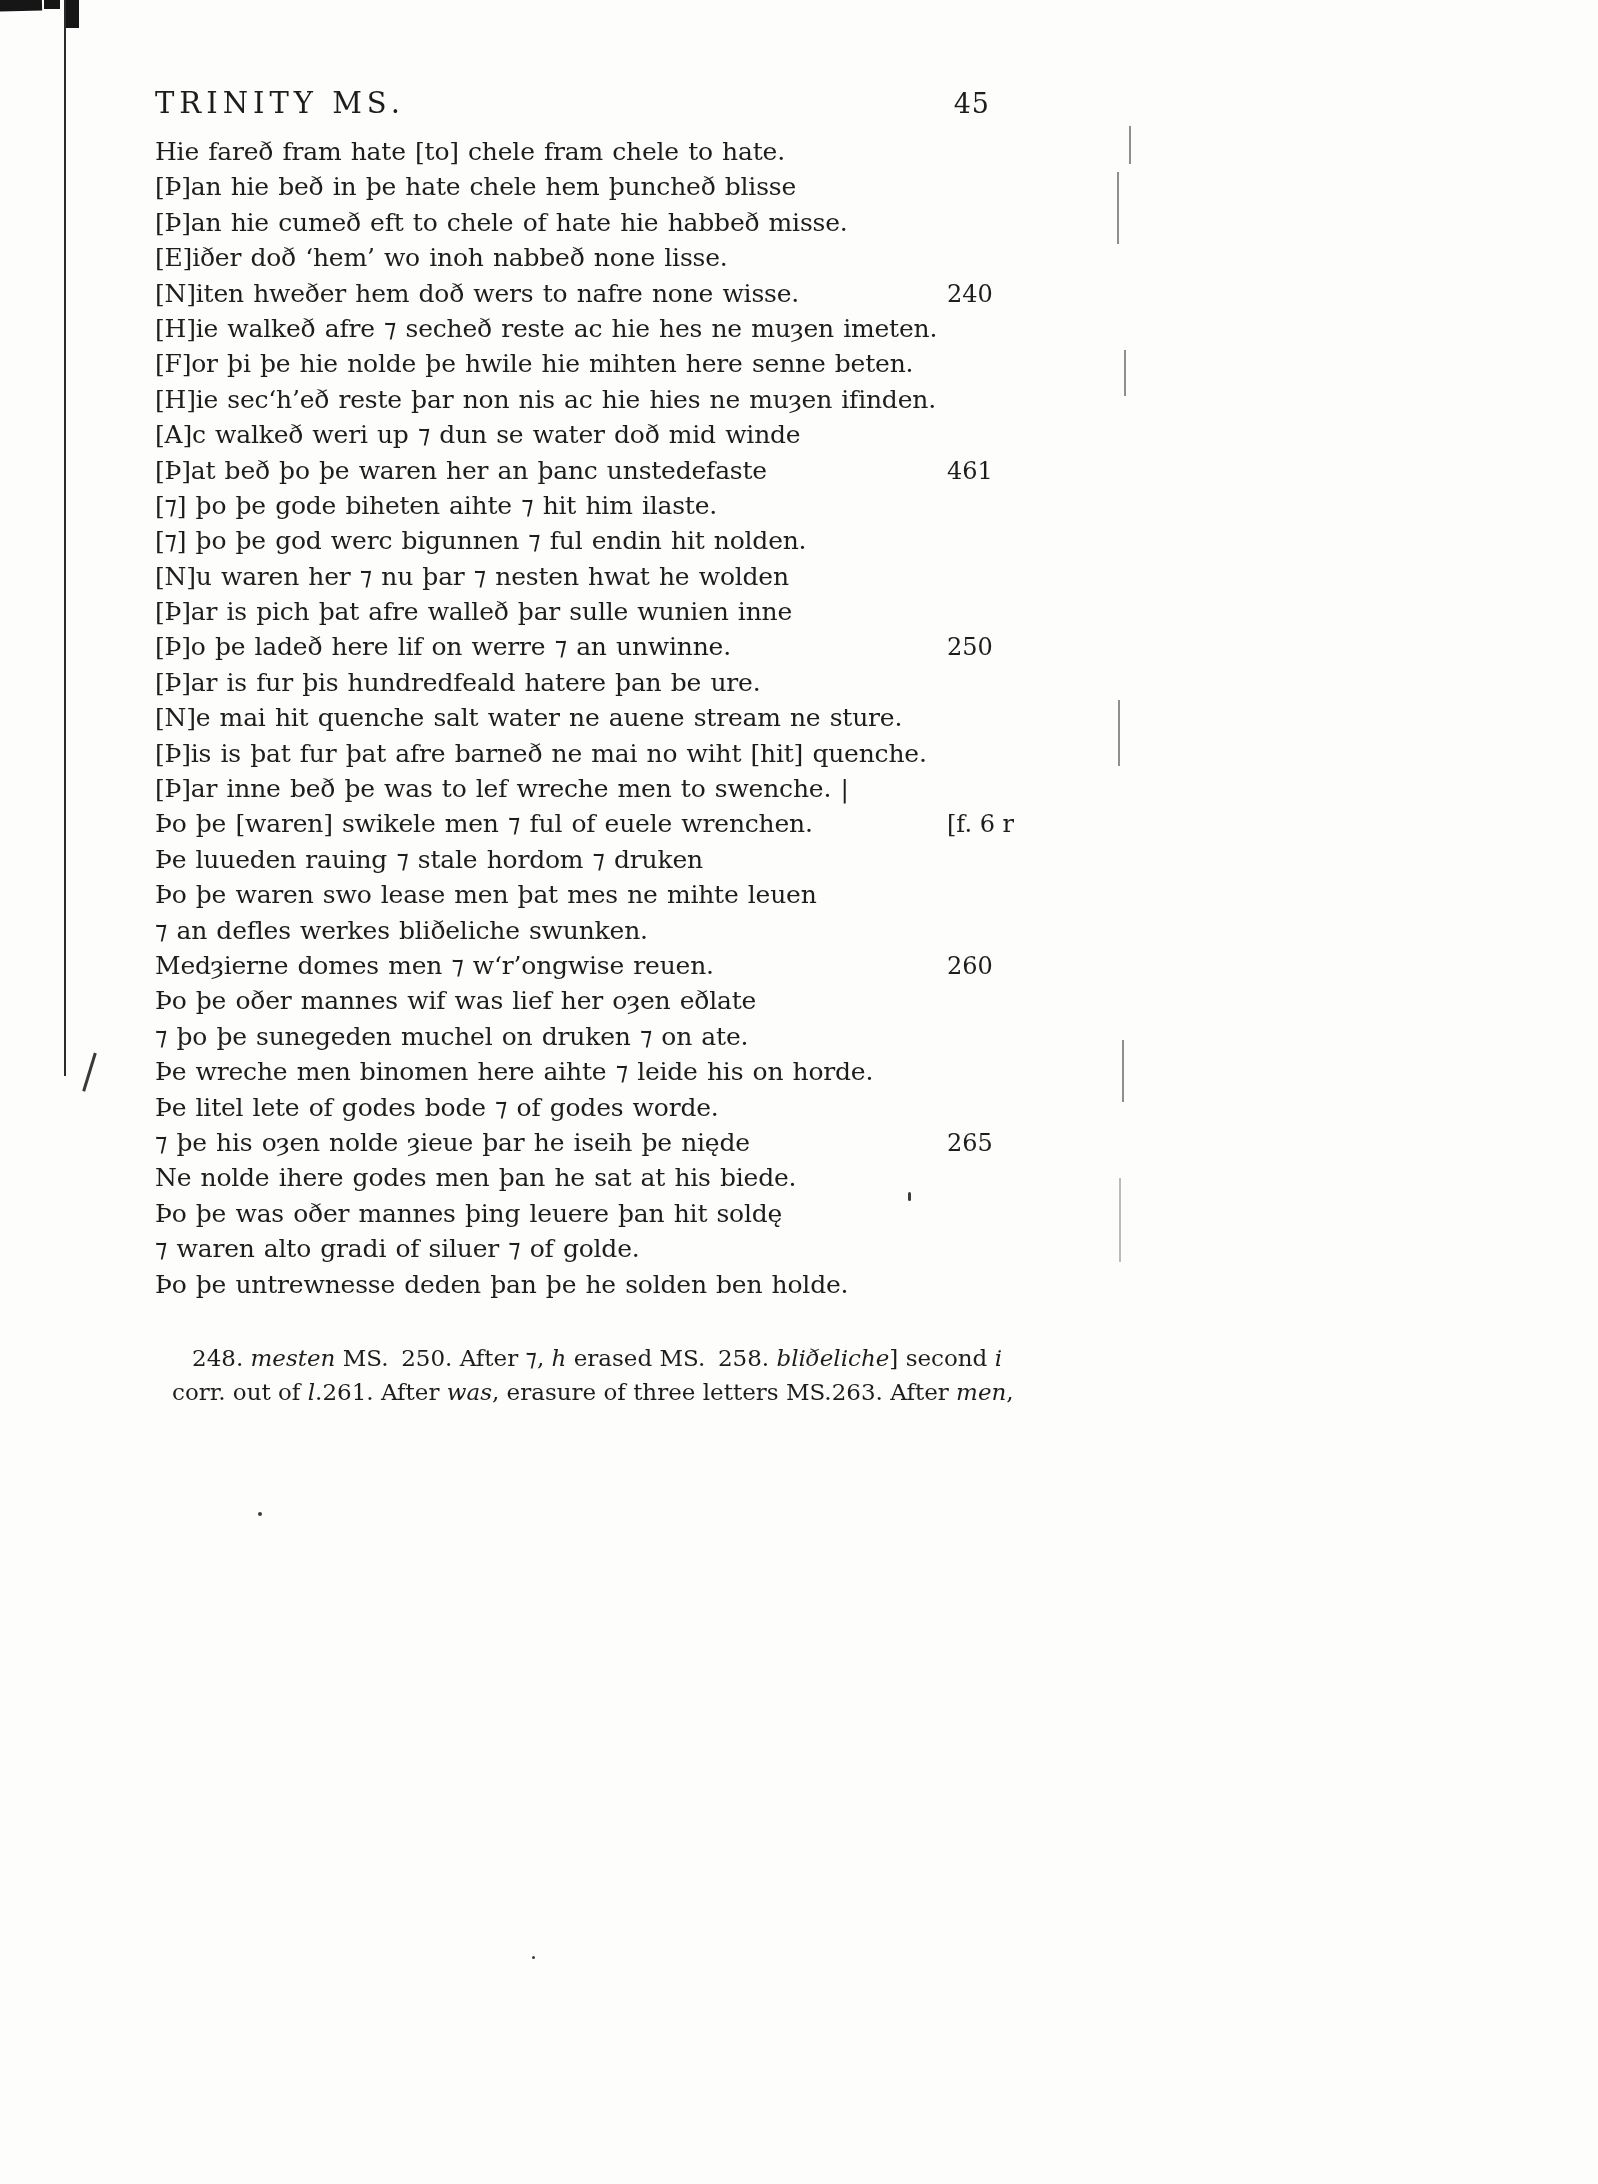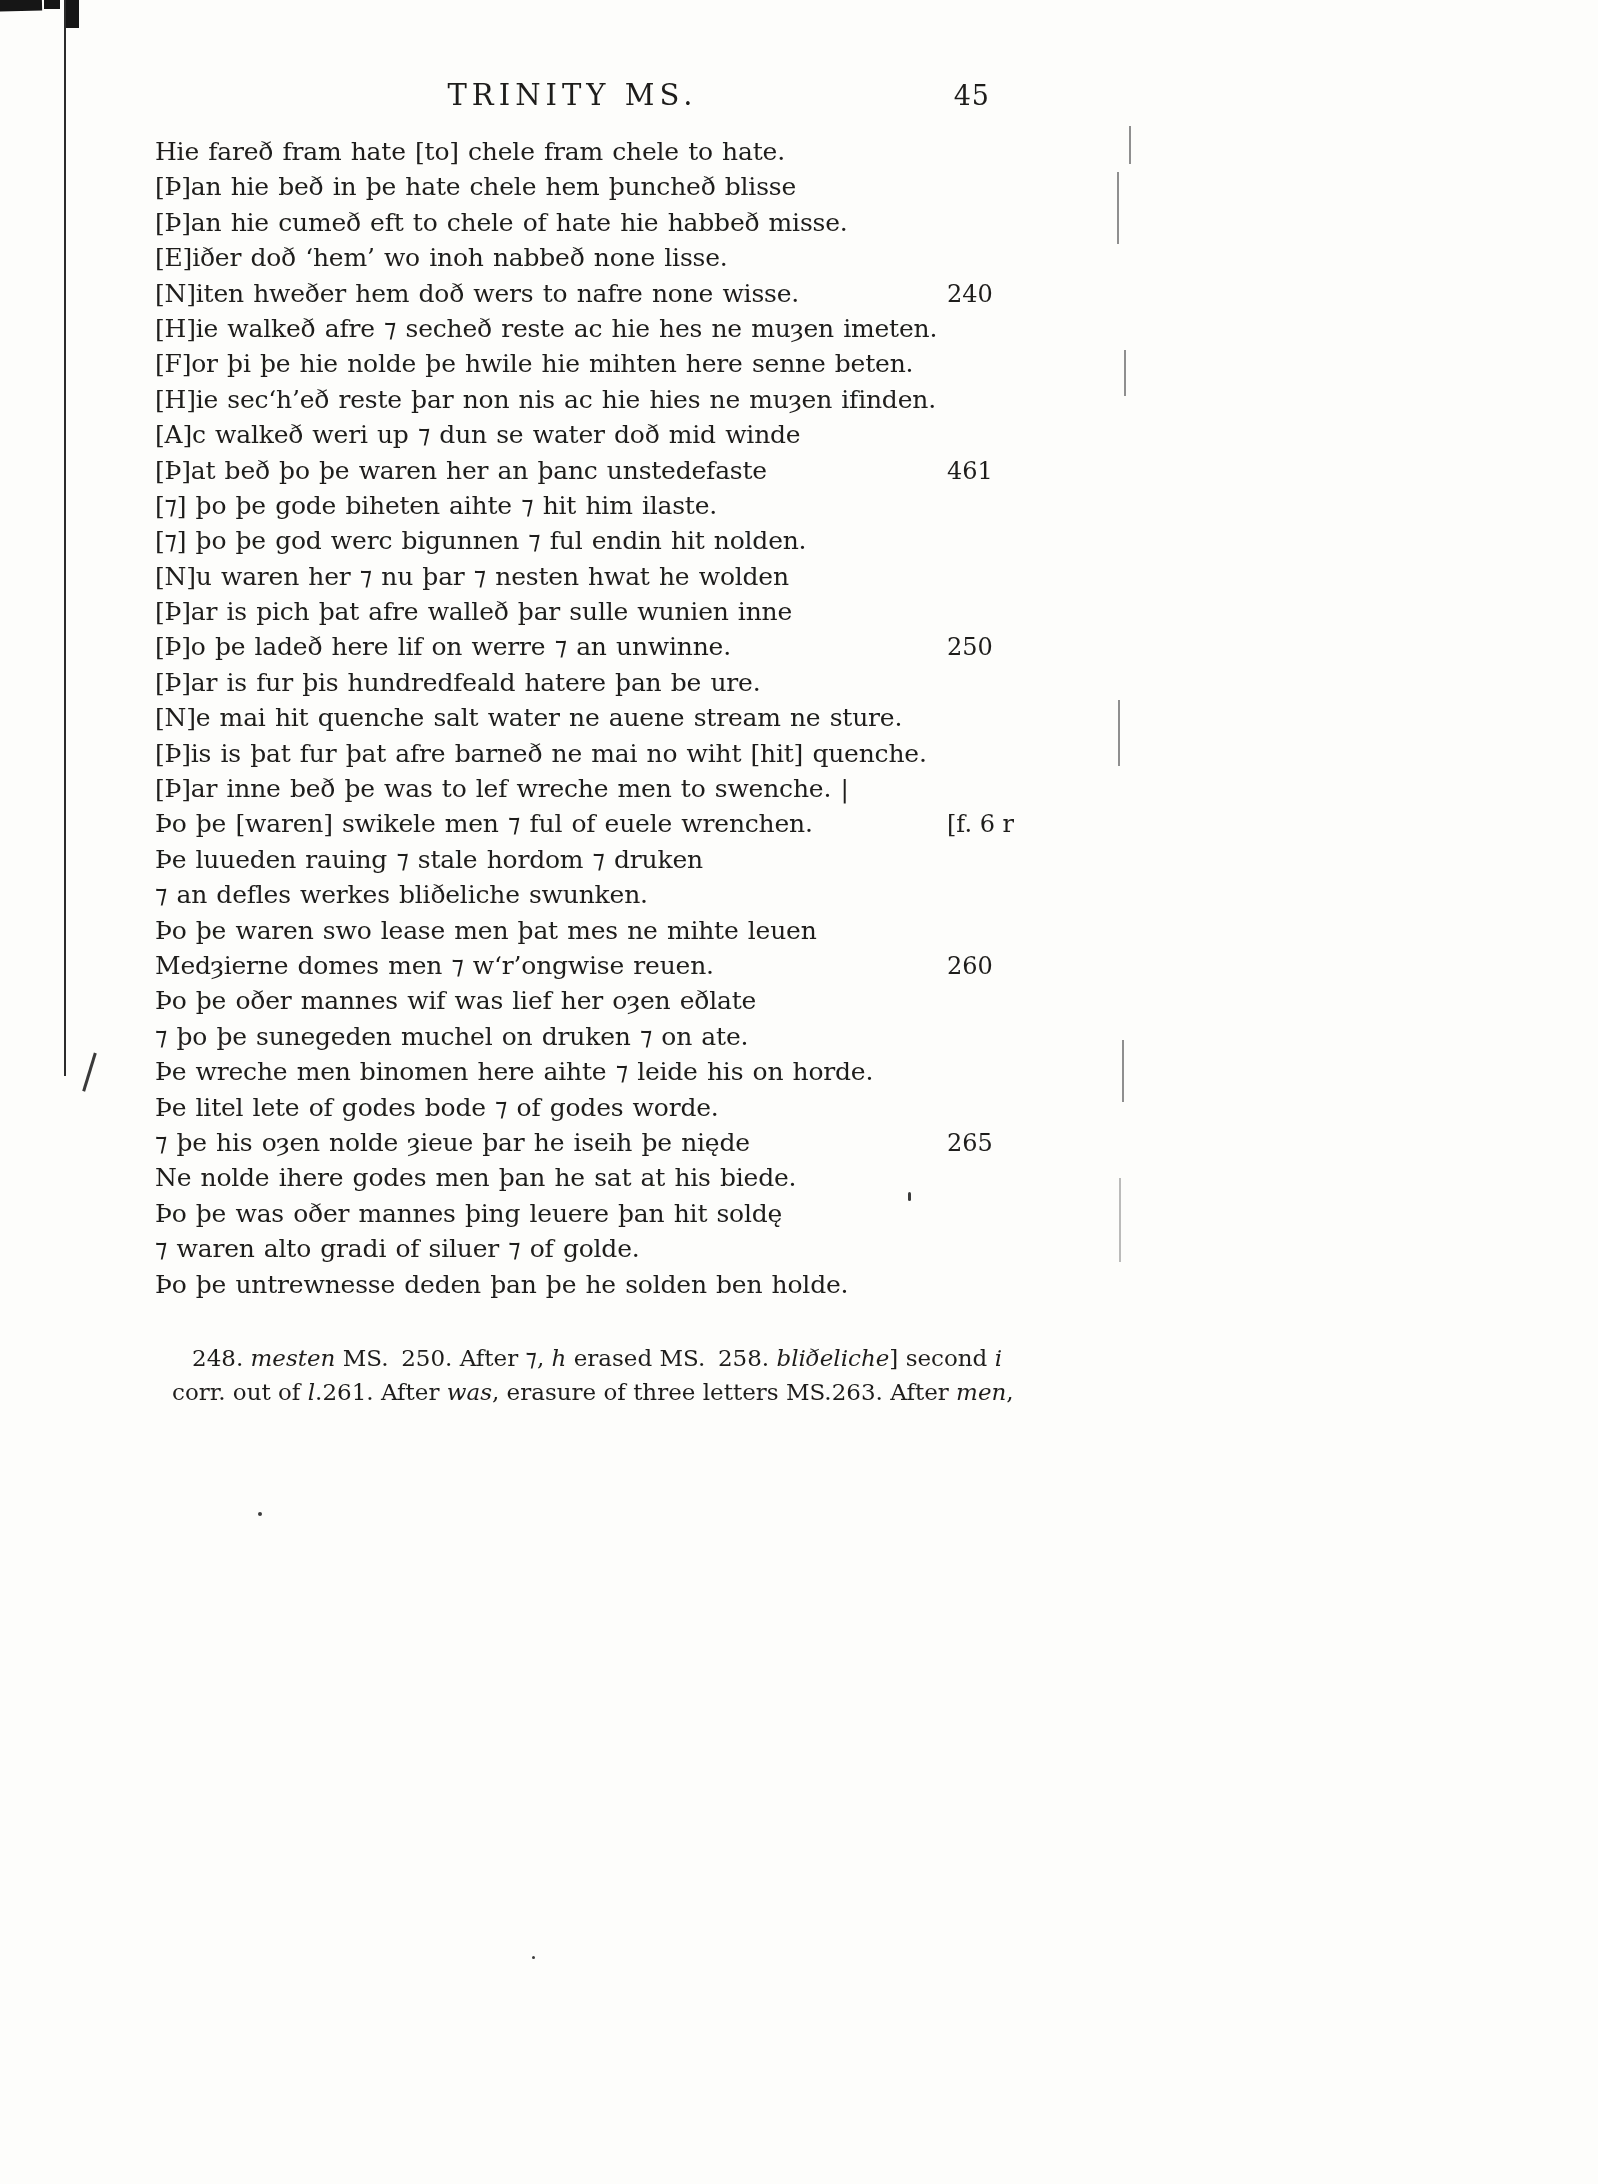--- a/index.html
+++ b/index.html
@@ -11,21 +11,21 @@
   html,body{margin:0;padding:0;}
   body{
     width:1598px;height:2184px;position:relative;overflow:hidden;
     background:var(--paper);
     font-family:"DejaVu Serif","DejaVu Sans",serif;
     color:var(--ink);
   }
   .page{position:absolute;inset:0;}
 
   
-  .header{position:absolute;top:78px;left:155px;width:835px;text-align:center;}
+  .header{position:absolute;top:86px;left:155px;width:835px;text-align:left;}
   .title{font-size:29px;letter-spacing:5px;}
   .pagenum{position:absolute;right:0;top:2px;font-size:27px;letter-spacing:1px;}
 
   
   .verse{position:absolute;top:137px;left:155px;width:900px;}
   .verse-line{position:relative;height:35.4px;white-space:nowrap;}
   .verse-text{font-size:25px;letter-spacing:-0.2px;word-spacing:1.5px;}
   .margin-note{position:absolute;left:792px;top:1px;font-size:24px;white-space:nowrap;}
 
   
@@ -80,22 +80,22 @@
       <div class="verse-line"><span class="verse-text">[⁊] þo þe god werc bigunnen ⁊ ful endin hit nolden.</span></div>
       <div class="verse-line"><span class="verse-text">[N]u waren her ⁊ nu þar ⁊ nesten hwat he wolden</span></div>
       <div class="verse-line"><span class="verse-text">[Þ]ar is pich þat afre walleð þar sulle wunien inne</span></div>
       <div class="verse-line"><span class="verse-text">[Þ]o þe ladeð here lif on werre ⁊ an unwinne.</span><span class="margin-note">250</span></div>
       <div class="verse-line"><span class="verse-text">[Þ]ar is fur þis hundredfeald hatere þan be ure.</span></div>
       <div class="verse-line"><span class="verse-text">[N]e mai hit quenche salt water ne auene stream ne sture.</span></div>
       <div class="verse-line"><span class="verse-text">[Þ]is is þat fur þat afre barneð ne mai no wiht [hit] quenche.</span></div>
       <div class="verse-line"><span class="verse-text">[Þ]ar inne beð þe was to lef wreche men to swenche. |</span></div>
       <div class="verse-line"><span class="verse-text">Þo þe [waren] swikele men ⁊ ful of euele wrenchen.</span><span class="margin-note">[f. 6 r</span></div>
       <div class="verse-line"><span class="verse-text">Þe luueden rauing ⁊ stale hordom ⁊ druken</span></div>
+      <div class="verse-line"><span class="verse-text">Þo þe waren swo lease men þat mes ne mihte leuen</span></div>
       <div class="verse-line"><span class="verse-text">⁊ an defles werkes bliðeliche swunken.</span></div>
-      <div class="verse-line"><span class="verse-text">Þo þe waren swo lease men þat mes ne mihte leuen</span></div>
       <div class="verse-line"><span class="verse-text">Medȝierne domes men ⁊ w‘r’ongwise reuen.</span><span class="margin-note">260</span></div>
       <div class="verse-line"><span class="verse-text">Þo þe oðer mannes wif was lief her oȝen eðlate</span></div>
       <div class="verse-line"><span class="verse-text">⁊ þo þe sunegeden muchel on druken ⁊ on ate.</span></div>
       <div class="verse-line"><span class="verse-text">Þe wreche men binomen here aihte ⁊ leide his on horde.</span></div>
       <div class="verse-line"><span class="verse-text">Þe litel lete of godes bode ⁊ of godes worde.</span></div>
       <div class="verse-line"><span class="verse-text">⁊ þe his oȝen nolde ȝieue þar he iseih þe nięde</span><span class="margin-note">265</span></div>
       <div class="verse-line"><span class="verse-text">Ne nolde ihere godes men þan he sat at his biede.</span></div>
       <div class="verse-line"><span class="verse-text">Þo þe was oðer mannes þing leuere þan hit soldę</span></div>
       <div class="verse-line"><span class="verse-text">⁊ waren alto gradi of siluer ⁊ of golde.</span></div>
       <div class="verse-line"><span class="verse-text">Þo þe untrewnesse deden þan þe he solden ben holde.</span></div>

